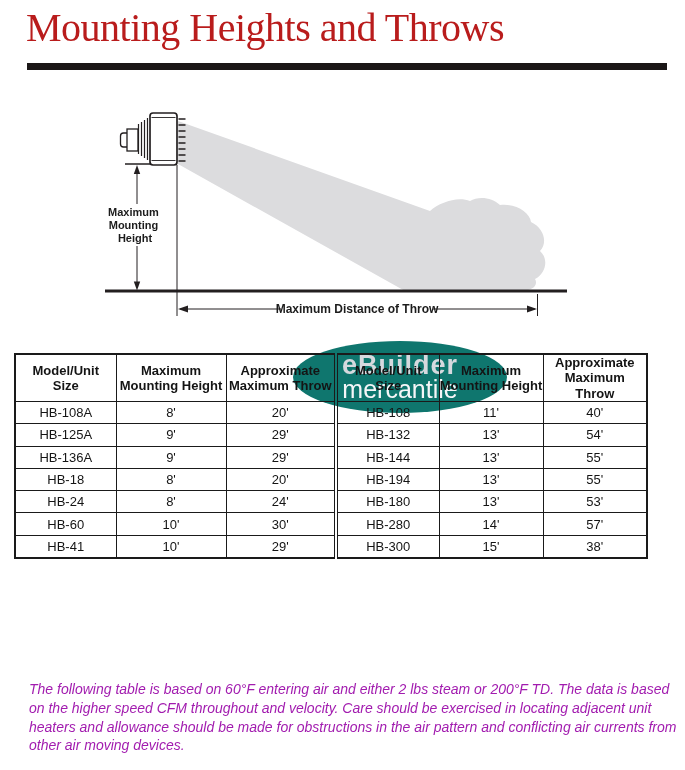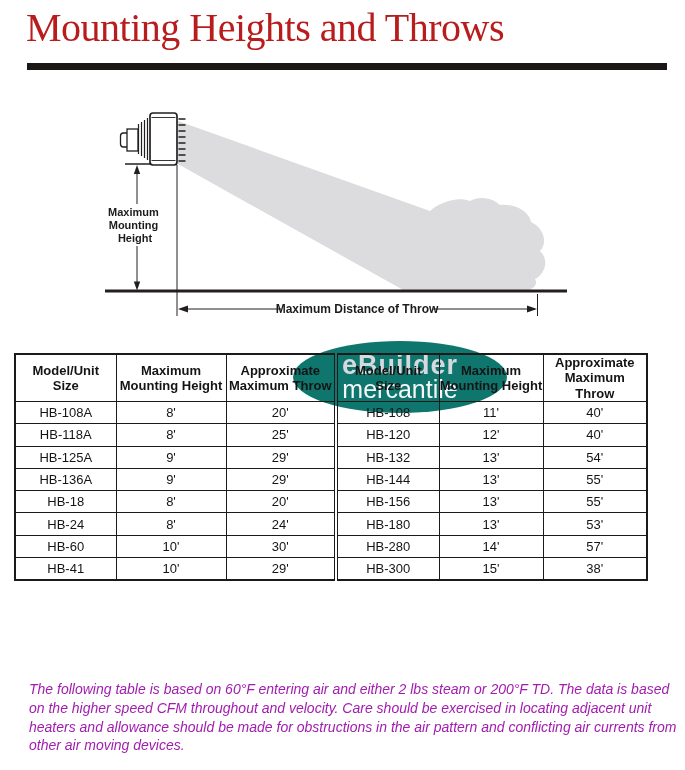--- a/index.html
+++ b/index.html
@@ -139,48 +139,40 @@
   <tbody>
       <tr>
         <td>HB-108A</td>
         <td>8'</td>
         <td>20'</td>
         <td>HB-108</td>
         <td>11'</td>
         <td>40'</td>
       </tr>
       <tr>
-        <td>HB-118A</td>
-        <td>8'</td>
-        <td>25'</td>
-        <td>HB-120</td>
-        <td>12'</td>
-        <td>40'</td>
-      </tr>
-      <tr>
         <td>HB-125A</td>
         <td>9'</td>
         <td>29'</td>
         <td>HB-132</td>
         <td>13'</td>
         <td>54'</td>
       </tr>
       <tr>
         <td>HB-136A</td>
         <td>9'</td>
         <td>29'</td>
         <td>HB-144</td>
         <td>13'</td>
         <td>55'</td>
       </tr>
       <tr>
         <td>HB-18</td>
         <td>8'</td>
         <td>20'</td>
-        <td>HB-156</td>
+        <td>HB-194</td>
         <td>13'</td>
         <td>55'</td>
       </tr>
       <tr>
         <td>HB-24</td>
         <td>8'</td>
         <td>24'</td>
         <td>HB-180</td>
         <td>13'</td>
         <td>53'</td>

